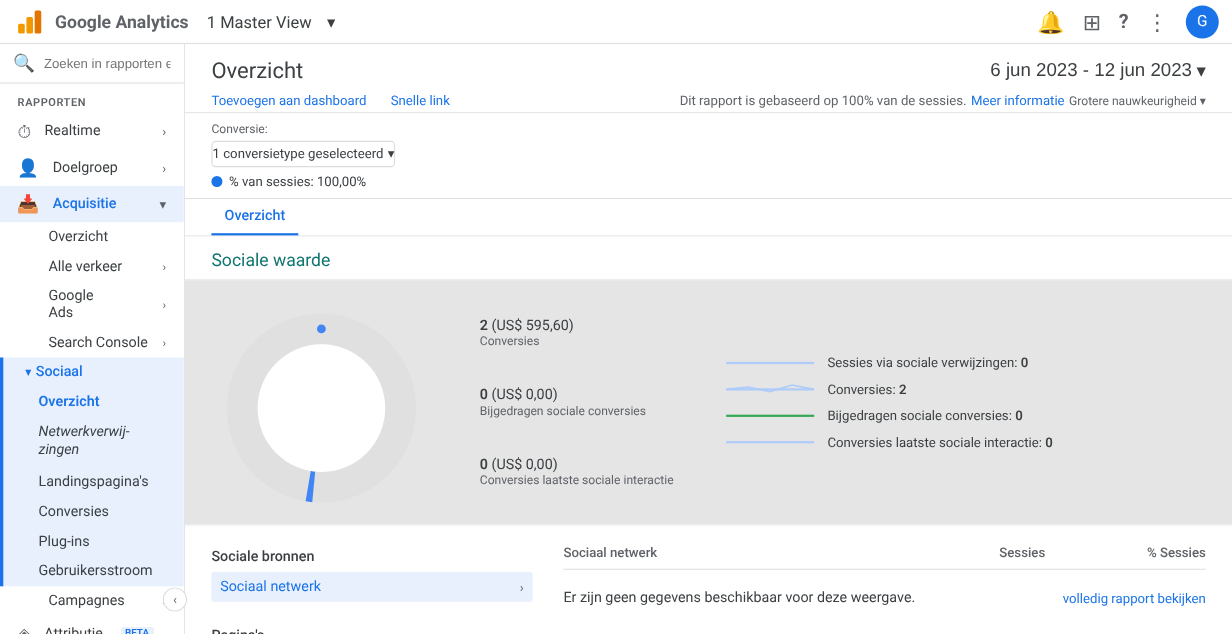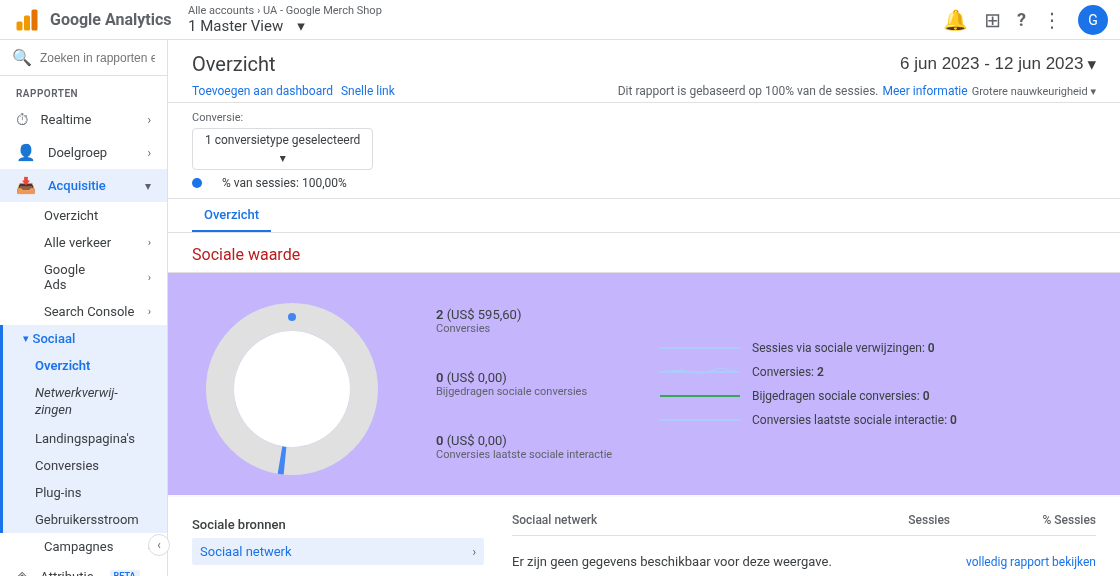--- a/index.html
+++ b/index.html
@@ -170,21 +170,21 @@
       gap: 4px;
       font-size: 17px;
       color: #3c4043;
       cursor: pointer;
       border: none;
       background: transparent;
     }
     #page-actions {
       display: flex;
       align-items: center;
-      gap: 8px;
+      gap: 22px;
       margin-bottom: 4px;
     }
     .page-action-link {
       font-size: 12px;
       color: #1a73e8;
       cursor: pointer;
       text-decoration: none;
     }
     #accuracy-bar {
       display: flex;
@@ -202,31 +202,30 @@
       background: #fff;
       padding: 8px 24px;
       border-bottom: 1px solid #e0e0e0;
     }
     .conversion-label { font-size: 11px; color: #5f6368; margin-bottom: 4px; }
     .conversion-selector {
       display: inline-flex;
       align-items: center;
       border: 1px solid #dadce0;
       border-radius: 4px;
-      padding: 4px 12px;
+      padding: 4px 0;
       font-size: 12px;
       color: #3c4043;
       cursor: pointer;
       gap: 4px;
-      flex-direction: column;
     }
     .session-filter {
       display: flex;
       align-items: center;
-      gap: 20px;
+      gap: 6px;
       margin-top: 6px;
       font-size: 12px;
     }
     .filter-dot {
       width: 10px;
       height: 10px;
       border-radius: 50%;
       background: #1a73e8;
     }
 
@@ -245,28 +244,28 @@
       border-bottom: 2px solid transparent;
     }
     .tab-item.active {
       color: #1a73e8;
       border-bottom: 2px solid #1a73e8;
       font-weight: 500;
     }
     #social-section-title {
       font-size: 16px;
       font-weight: 400;
-      color: #b91c1c;
+      color: #0f766e;
       padding: 12px 24px 8px;
       background: #fff;
       border-bottom: 1px solid #e0e0e0;
     }
 
     #chart-section {
-      background: #c4b5fd;
+      background: #e5e5e5;
       padding: 16px 24px;
       display: flex;
       gap: 24px;
     }
 
     #donut-area {
       position: relative;
       width: 220px;
       height: 190px;
       flex-shrink: 0;
@@ -394,21 +393,20 @@
 <div id="top-bar">
   <div id="logo-area">
     <svg id="logo-icon" viewBox="0 0 40 40">
       <rect x="6" y="22" width="8" height="12" rx="2" fill="#f29900"></rect>
       <rect x="16" y="14" width="8" height="20" rx="2" fill="#f29900"></rect>
       <rect x="26" y="6" width="8" height="28" rx="2" fill="#e37400"></rect>
     </svg>
     <span id="app-title">Google Analytics</span>
   </div>
   <div id="breadcrumb-area">
-    <div id="breadcrumb-top">Alle accounts › UA - Google Merch Shop</div>
     <div id="view-selector">
       <span>1 Master View</span>
       <span>▾</span>
     </div>
   </div>
   <div id="header-icons">
     <span class="header-icon">🔔</span>
     <span class="header-icon">⊞</span>
     <span class="header-icon" style="font-size:18px;font-weight:bold;">?</span>
     <span class="header-icon">⋮</span>

